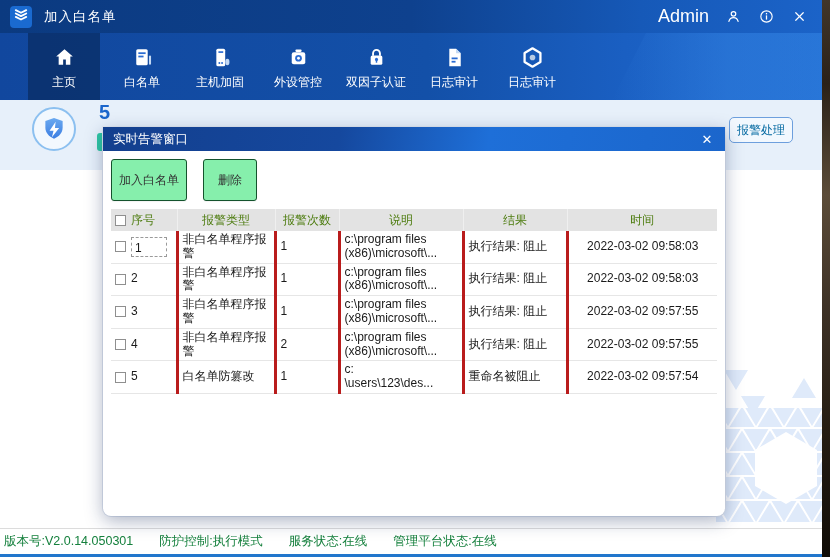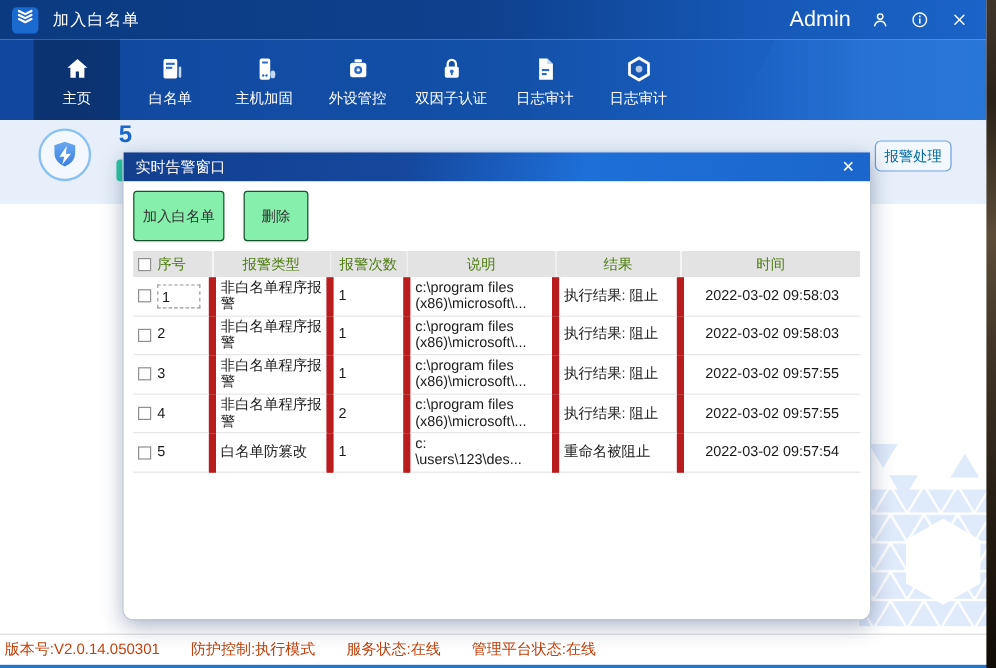--- a/index.html
+++ b/index.html
@@ -56,34 +56,34 @@
   .modal-btns { padding:8px 8px 6px 8px; display:flex; gap:16px; }
   .mbtn { height:42px; border:1px solid #14532d; border-radius:3px; background:#86efac; color:#333;
     font-size:12px; font-family:inherit; cursor:pointer; box-shadow:0 1px 1px rgba(0,0,0,0.05); }
   .mbtn.add { width:76px; }
   .mbtn.del { width:54px; }
 
   table.alerts { width:606px; margin:2px 8px 0 8px; border-collapse:collapse; table-layout:fixed; font-size:12px; }
   .alerts thead th { background:#e3e3e3; color:#4d7c0f; font-weight:normal; height:22px;
     border-left:1px solid #efefef; text-align:center; overflow:hidden; white-space:nowrap; }
   .alerts thead th:first-child { border-left:none; text-align:left; padding-left:4px; }
-  .alerts tbody td { border-bottom:1px solid #e6e6e6; border-left:6px solid #b91c1c; height:31px;
+  .alerts tbody td { border-bottom:1px solid #e6e6e6; border-left:3px solid #b91c1c; height:31px;
     padding:2px 4px; color:#1a1a1a; vertical-align:middle; line-height:1.15; overflow:hidden; }
   .alerts tbody td:first-child { border-left:none; }
   .cb { width:11px; height:11px; border:1px solid #8f8f8f; background:#fff; display:inline-block;
     vertical-align:middle; margin-right:5px; cursor:pointer; }
   .seq-box { display:inline-block; vertical-align:middle; width:36px; height:20px; line-height:20px;
     border:1px dashed #9a9a9a; background:#fff; padding-left:3px; }
   .c-desc { white-space:pre-line; }
   .c-time { text-align:center; white-space:nowrap; }
 
   
   .statusbar { position:absolute; left:0; top:528px; width:822px; height:29px; background:#fff;
     border-top:1px solid #dcdcdc; display:flex; align-items:center; gap:26px; padding:0 0 3px 4px;
-    font-size:12.5px; color:#c2410c; z-index:4; }
+    font-size:12.5px; color:#15803d; z-index:4; }
   .bottom-line { position:absolute; left:0; bottom:0; width:830px; height:3px; background:#2176cc; z-index:5; }
 
   
   .edge-strip { position:absolute; right:0; top:0; width:8px; height:557px; z-index:50;
     background:linear-gradient(180deg,#41362a 0%,#2a2118 15%,#5c4c38 35%,#3e3226 55%,#241c12 78%,#100c06 100%); }
 </style>
 </head>
 <body>
 
 <div class="app">

